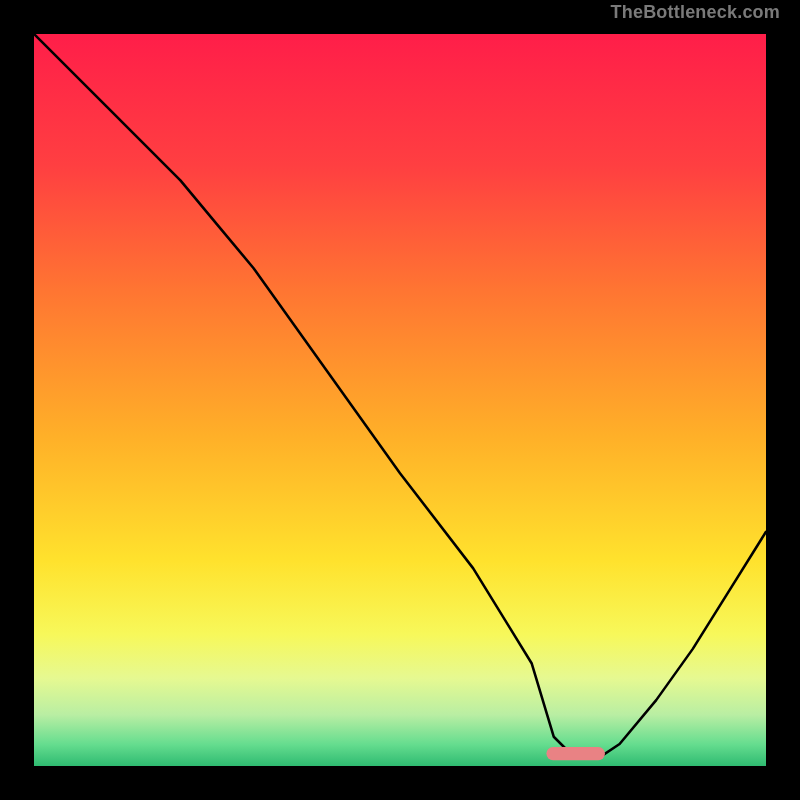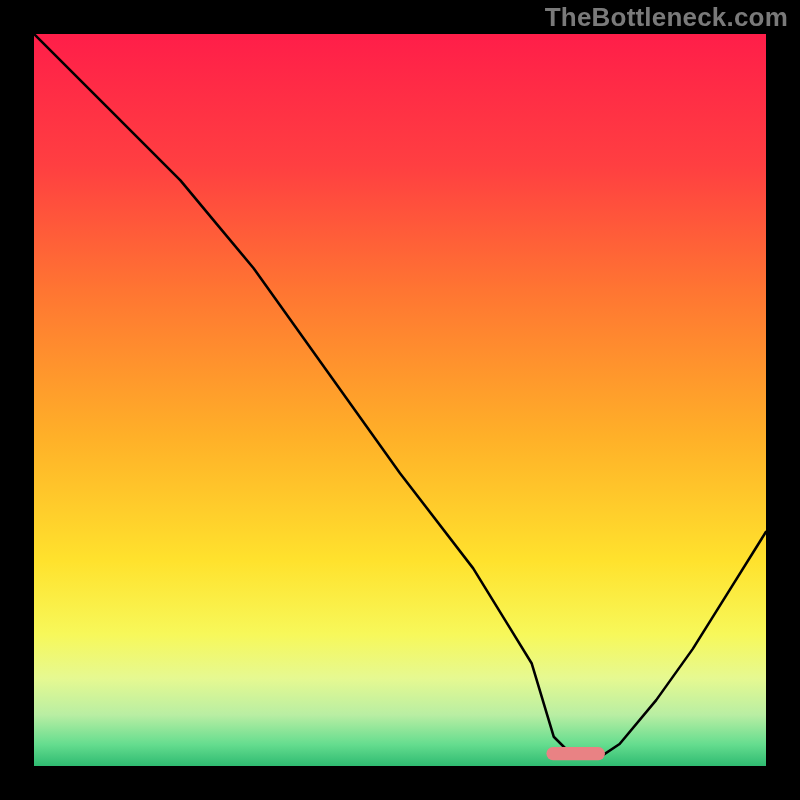--- a/index.html
+++ b/index.html
@@ -12,23 +12,23 @@
     font-family: Arial, Helvetica, sans-serif;
   }
   .wrap {
     position: relative;
     width: 800px;
     height: 800px;
   }
   .watermark {
     position: absolute;
     top: 2px;
-    right: 12px;
+    right: 20px;
     color: #7a7a7a;
-    font-size: 26px;
+    font-size: 18px;
     font-weight: 600;
     letter-spacing: 0.2px;
     z-index: 30;
     pointer-events: none;
   }
   .plot {
     position: absolute;
     left: 34px;
     top: 34px;
     width: 732px;

